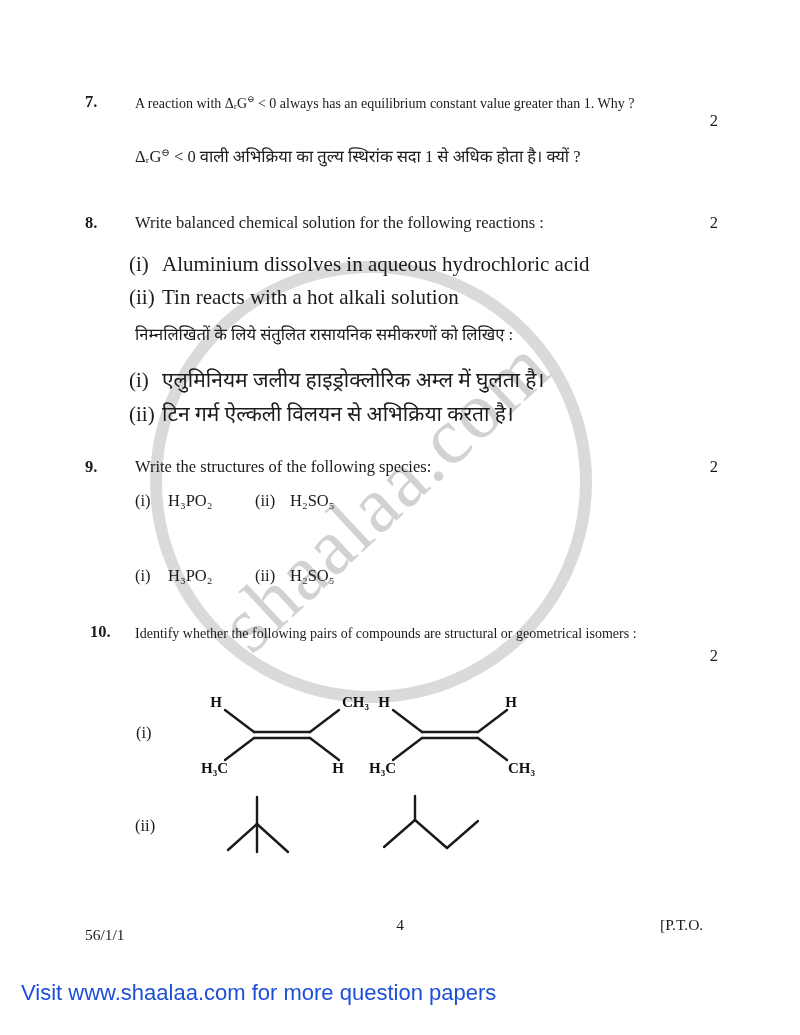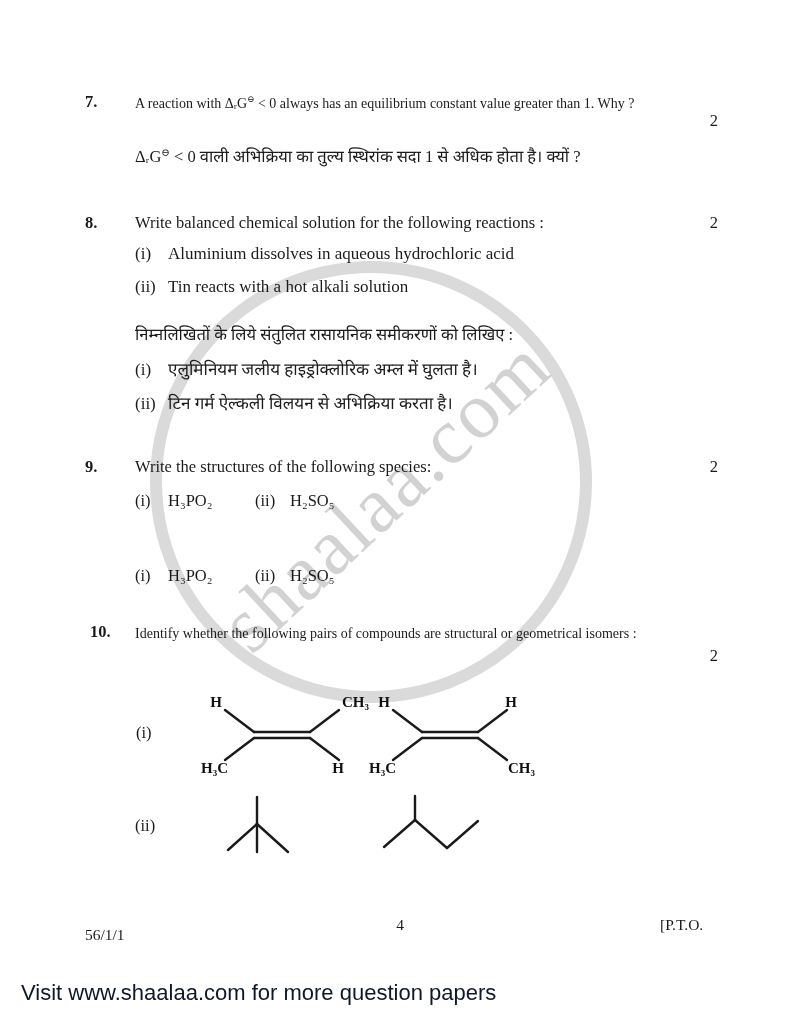--- a/index.html
+++ b/index.html
@@ -24,42 +24,42 @@
 
   
   .qnum  { position:absolute; left:85px; font-weight:bold; font-size:16.5px; }
   .qnum10{ left:82px;margin-left:8px; }
   .qbody { position:absolute; left:135px; width:545px; font-size:14px;
            line-height:24px; text-align:justify; }
   .line  { position:absolute; left:135px; font-size:16.5px; white-space:nowrap; }
   .marks { position:absolute; left:694px; width:24px; text-align:right; font-size:16.5px; }
   sup.std{ font-size:0.62em; vertical-align:super; line-height:0; }
 
-  .item  { position:absolute; left:135px; font-size:17px; white-space:nowrap; }
+  .item  { position:absolute; left:129px; font-size:21px; white-space:nowrap;margin-top:8px; }
   .item .ilbl { display:inline-block; width:33px; }
 
   .frow  { position:absolute; left:135px; font-size:16.5px; white-space:nowrap; }
   .frow .ilbl  { display:inline-block; width:33px; }
   .frow .fml   { display:inline-block; width:87px; }
   .frow .ilbl2 { display:inline-block; width:35px; }
 
   .pairlbl { position:absolute; font-size:16.5px; }
 
   
   .struct { position:absolute; }
   .struct line { stroke:#1a1a1a; stroke-width:2.4; stroke-linecap:round; }
   .struct text { font-family:"Liberation Serif","DejaVu Serif",serif;
                  font-size:15px; font-weight:bold; fill:#111; }
 
   
   .foot-left   { position:absolute; left:85px;  top:916px; font-size:15.5px;margin-top:10px; }
   .foot-center { position:absolute; left:0; top:916px; width:800px; text-align:center; font-size:15.5px; }
   .foot-right  { position:absolute; left:660px; top:916px; width:55px; font-size:15.5px; }
   .caption {
-    position:absolute; left:21px; top:980px; font-size:22px; color:#0f172a;
+    position:absolute; left:21px; top:980px; font-size:22px; color:#1d4ed8;
     font-family:"Liberation Sans","DejaVu Sans",sans-serif;
   }
 </style>
 </head>
 <body>
 
 <div class="page">
 
   <div class="wm-ring"></div>
   <div class="wm-text">shaalaa.com</div>

